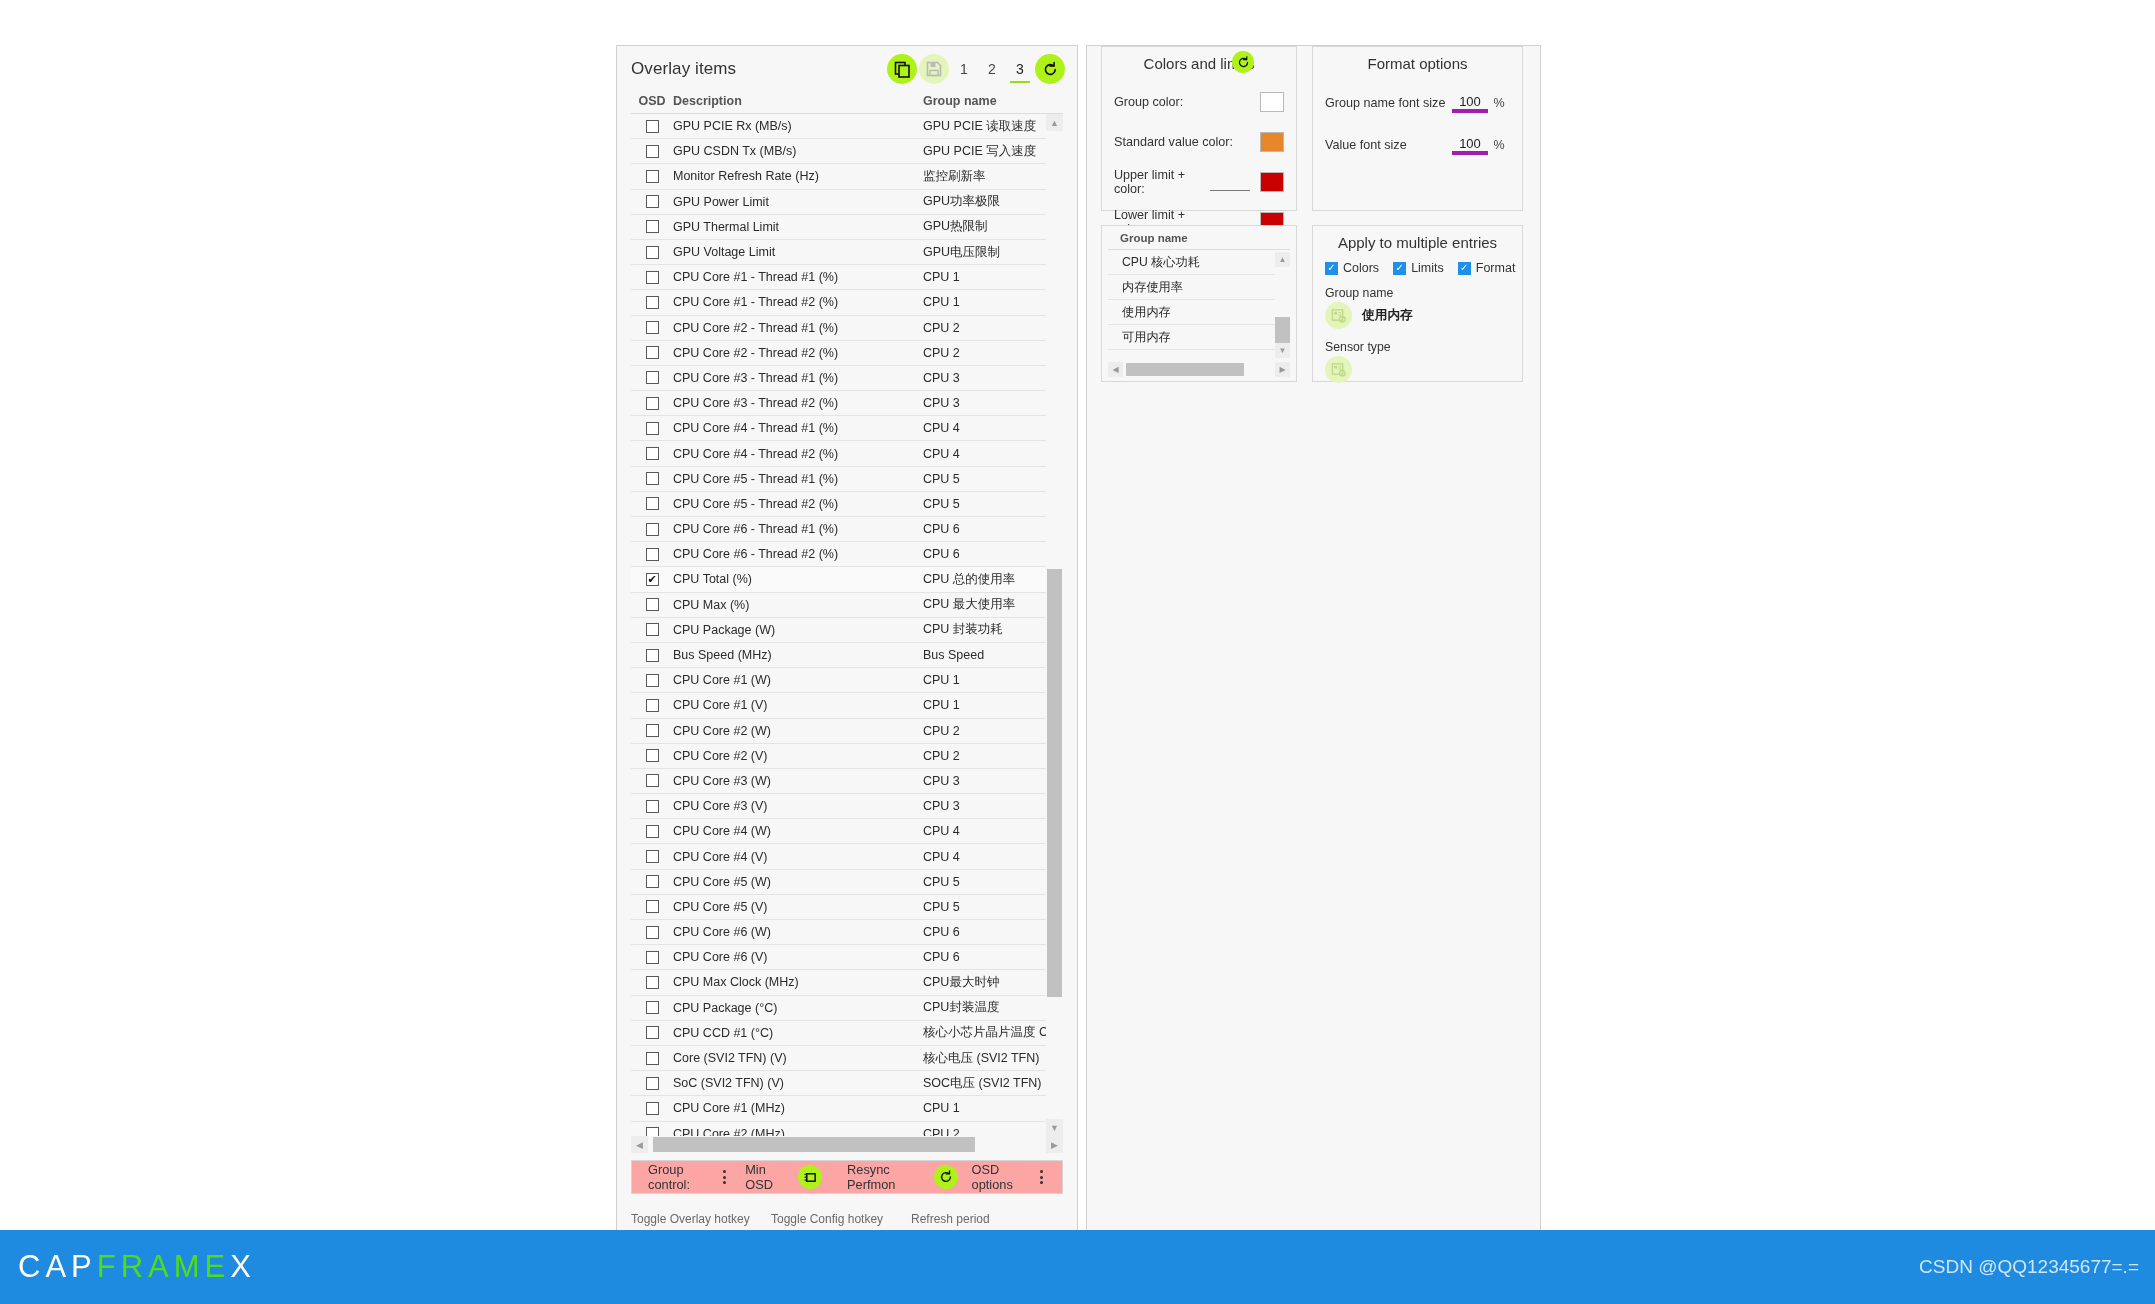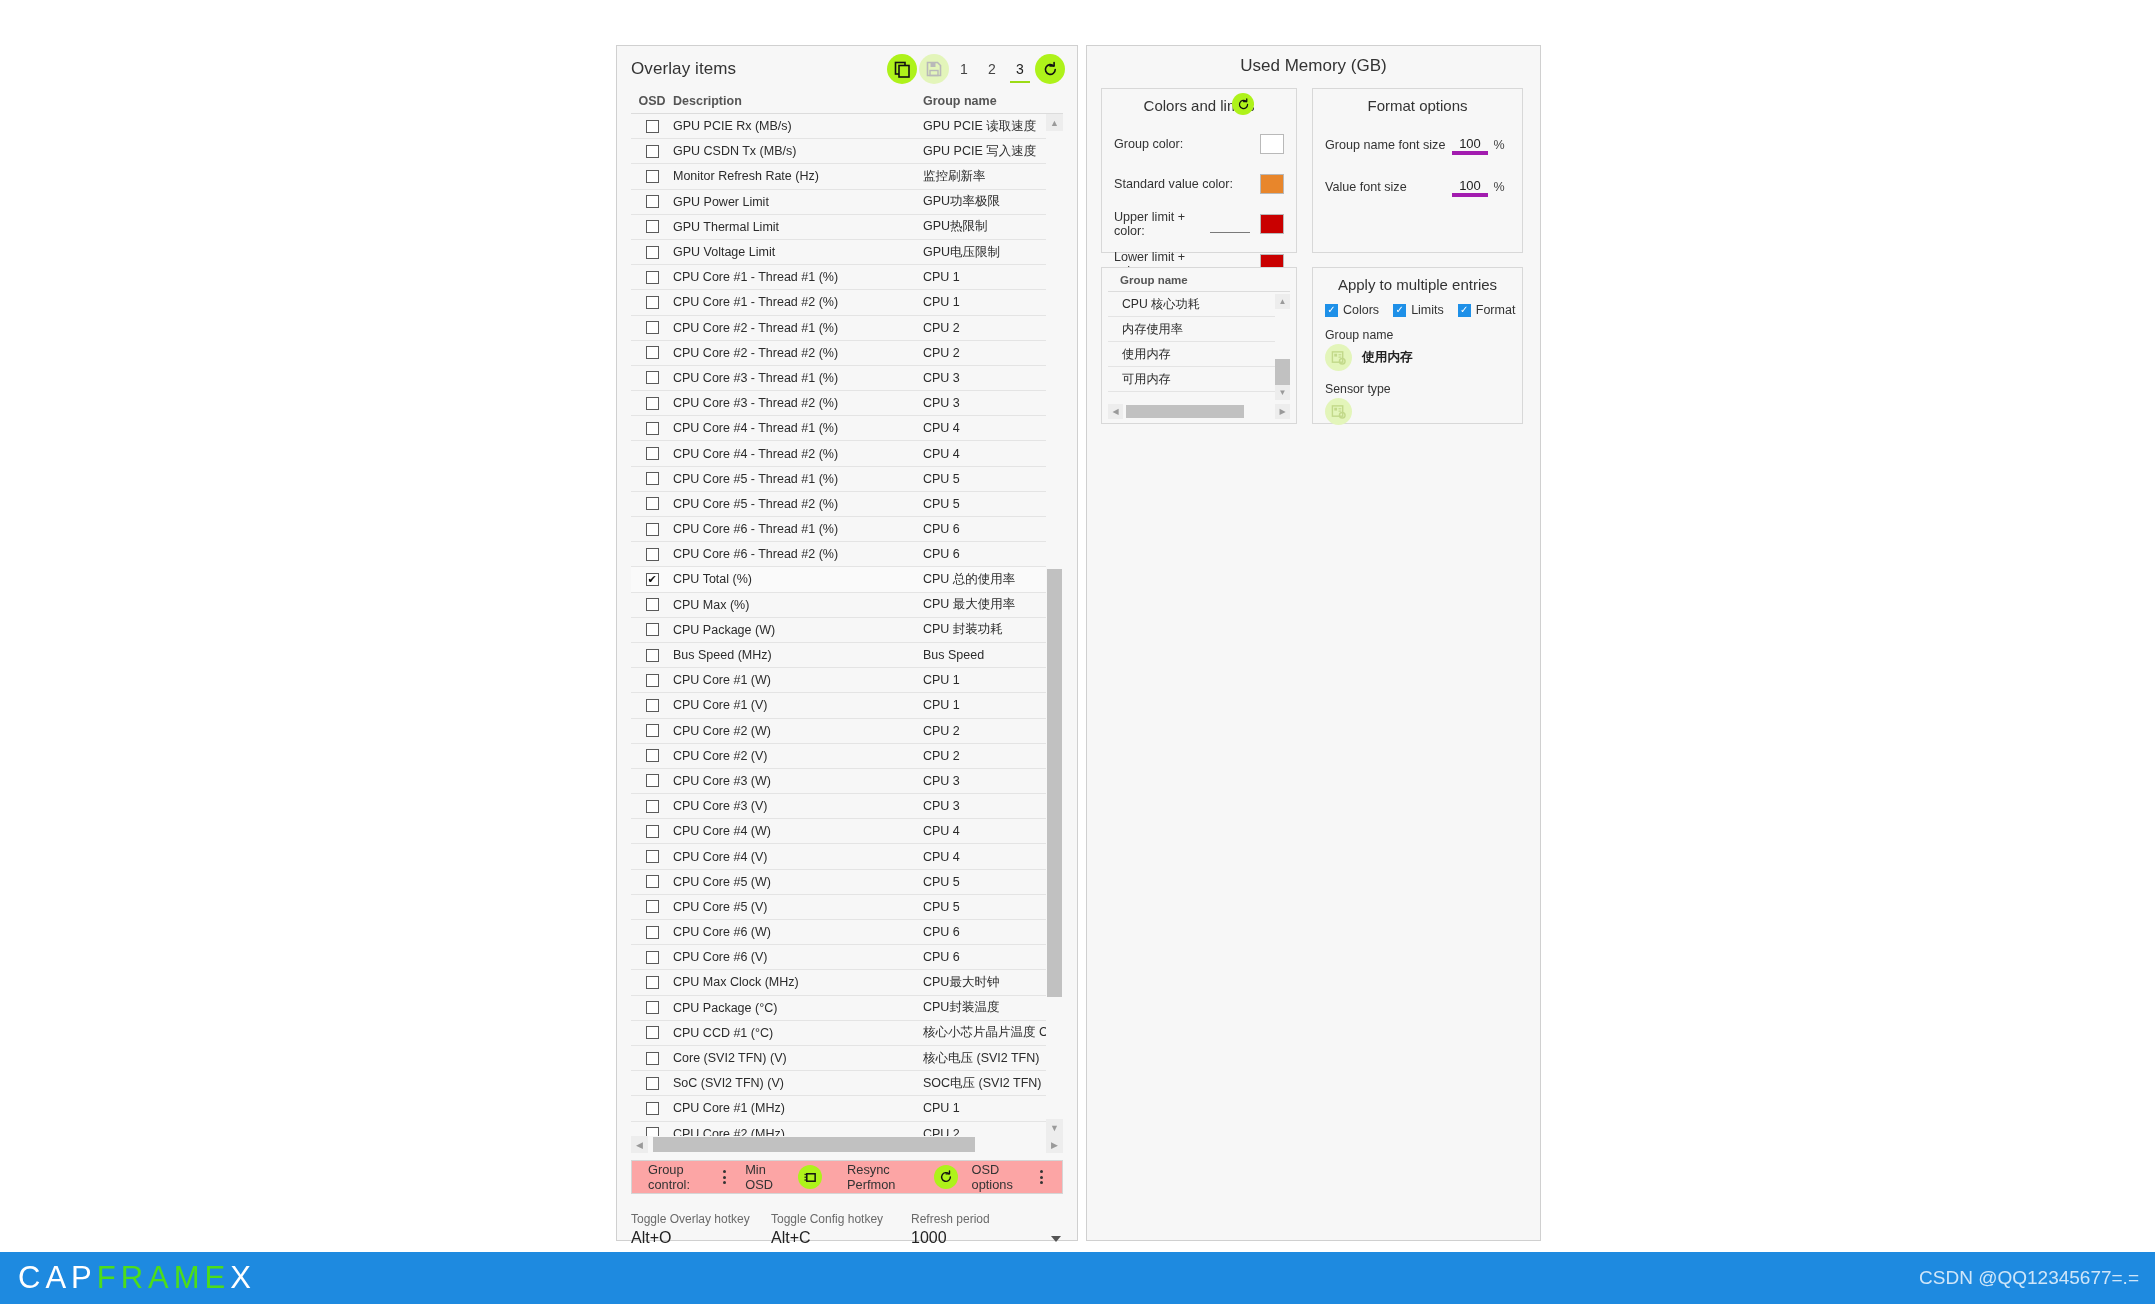--- a/index.html
+++ b/index.html
@@ -257,21 +257,21 @@
   .apply-sub { font-size: 12.3px; color: #333; padding: 11px 12px 2px 12px; }
   .apply-val { display: flex; align-items: center; gap: 10px; padding: 0 12px; }
   .sensor-circ {
     width: 27px; height: 27px; border-radius: 50%; background: #e3f5ba;
     display: flex; align-items: center; justify-content: center; flex: 0 0 auto;
   }
   .apply-val-txt { font-size: 12.7px; color: #222; font-weight: bold; }
 
   
   #footer {
-    position: absolute; left: 0; bottom: 0; width: 2155px; height: 52px;
+    position: absolute; left: 0; bottom: 0; width: 2155px; height: 74px;
     background: #1e8ae0;
     display: flex; align-items: center;
   }
   .logo {
     margin-left: 18px;
     font-size: 31px; letter-spacing: 5px;
     font-family: "Liberation Sans", sans-serif;
   }
   .logo .w { color: #ffffff; }
   .logo .g { color: #4ddd1a; }
@@ -668,21 +668,20 @@
       </div>
       <div class="hk">
         <div class="hk-lbl">Refresh period</div>
         <div class="hk-val">1000</div>
       </div>
       <div class="hk-caret"></div>
     </div>
   </div>
 
   <div class="panel" id="right-panel">
-    <div class="rp-title">Used Memory (GB)</div>
 
     <div class="rp-grid">
 
       <div class="col col-l">
 
         <div class="box" style="height:165px">
           <div class="box-title">
             <span>Colors and limits</span>
             <span class="circ-btn on reset-circ" style="width:22px;height:22px">
               <svg width="13" height="13" viewBox="0 0 16 16">

